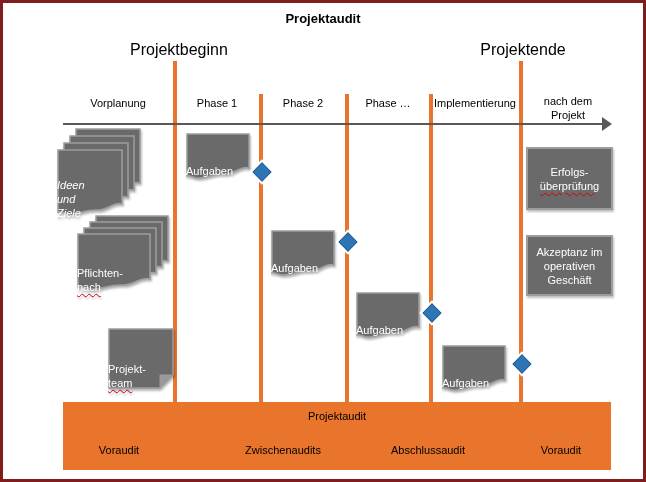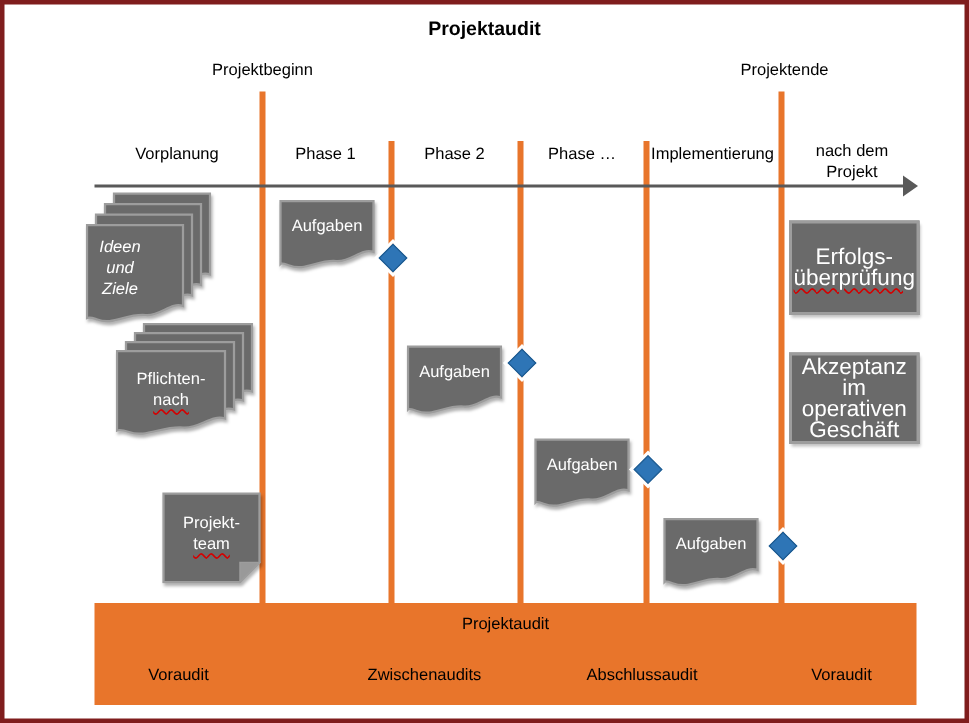--- a/index.html
+++ b/index.html
@@ -1,27 +1,27 @@
 <!DOCTYPE html>
 <html><head>
 <meta charset="utf-8">
 <style>
   html,body{margin:0;padding:0;background:#fff;font-family:"Liberation Sans","DejaVu Sans",sans-serif;}
   #canvas{position:relative;width:646px;height:482px;background:#fff;border:3px solid #7f1d1d;box-sizing:border-box;overflow:hidden;}
   .abs{position:absolute;}
   .title{left:0;right:0;top:8px;text-align:center;font-size:13px;font-weight:bold;color:#000;}
-  .milestone{top:38px;width:90px;text-align:center;font-size:11px;color:#000;}
+  .milestone{top:38px;width:90px;text-align:center;font-size:16px;color:#000;}
   .vline{width:4px;background:#E8752B;}
   .phase-label{top:94px;height:14px;text-align:center;font-size:11px;color:#000;line-height:13px;}
   .phase-label.two-line{top:91px;height:28px;line-height:14px;}
   .tl-line{left:60px;top:120px;width:541px;height:2px;background:#595959;}
   .tl-arrow{left:599px;top:114px;width:0;height:0;border-top:7px solid transparent;border-bottom:7px solid transparent;border-left:10px solid #595959;}
   .doc-stack svg, .wave-box svg, .note svg{display:block;}
-  .doc-text{position:absolute;text-align:center;color:#fff;font-size:11px;line-height:14px;}
-  .outcome-box{width:87px;background:#6A6A6A;border:2px solid #9D9D9D;box-sizing:border-box;display:flex;flex-direction:column;align-items:center;justify-content:center;color:#fff;font-size:15px;line-height:14px;text-align:center;box-shadow:1px 2px 2px rgba(0,0,0,0.25);}
+  .doc-text{position:absolute;text-align:left;color:#fff;font-size:11px;line-height:14px;margin-top:20px;}
+  .outcome-box{width:87px;background:#6A6A6A;border:2px solid #9D9D9D;box-sizing:border-box;display:flex;flex-direction:column;align-items:center;justify-content:center;color:#fff;font-size:11px;line-height:14px;text-align:center;box-shadow:1px 2px 2px rgba(0,0,0,0.25);}
   .diamond{width:12px;height:12px;background:#2E75B6;border:1px solid #205E94;outline:2px solid #fff;transform:rotate(45deg);}
   .audit-bar{left:60px;top:399px;width:548px;height:68px;background:#E8752B;}
   .audit-bar-label{left:60px;top:407px;width:548px;text-align:center;font-size:11px;color:#000;}
   .audit-label{top:441px;width:100px;text-align:center;font-size:11px;color:#000;}
   .squiggle{text-decoration-line:underline;text-decoration-style:wavy;text-decoration-color:#D40000;text-decoration-thickness:1px;text-underline-offset:2px;}
   .shape-shadow{filter:drop-shadow(1px 2px 1px rgba(0,0,0,0.3));}
 </style>
 </head>
 <body>
 

